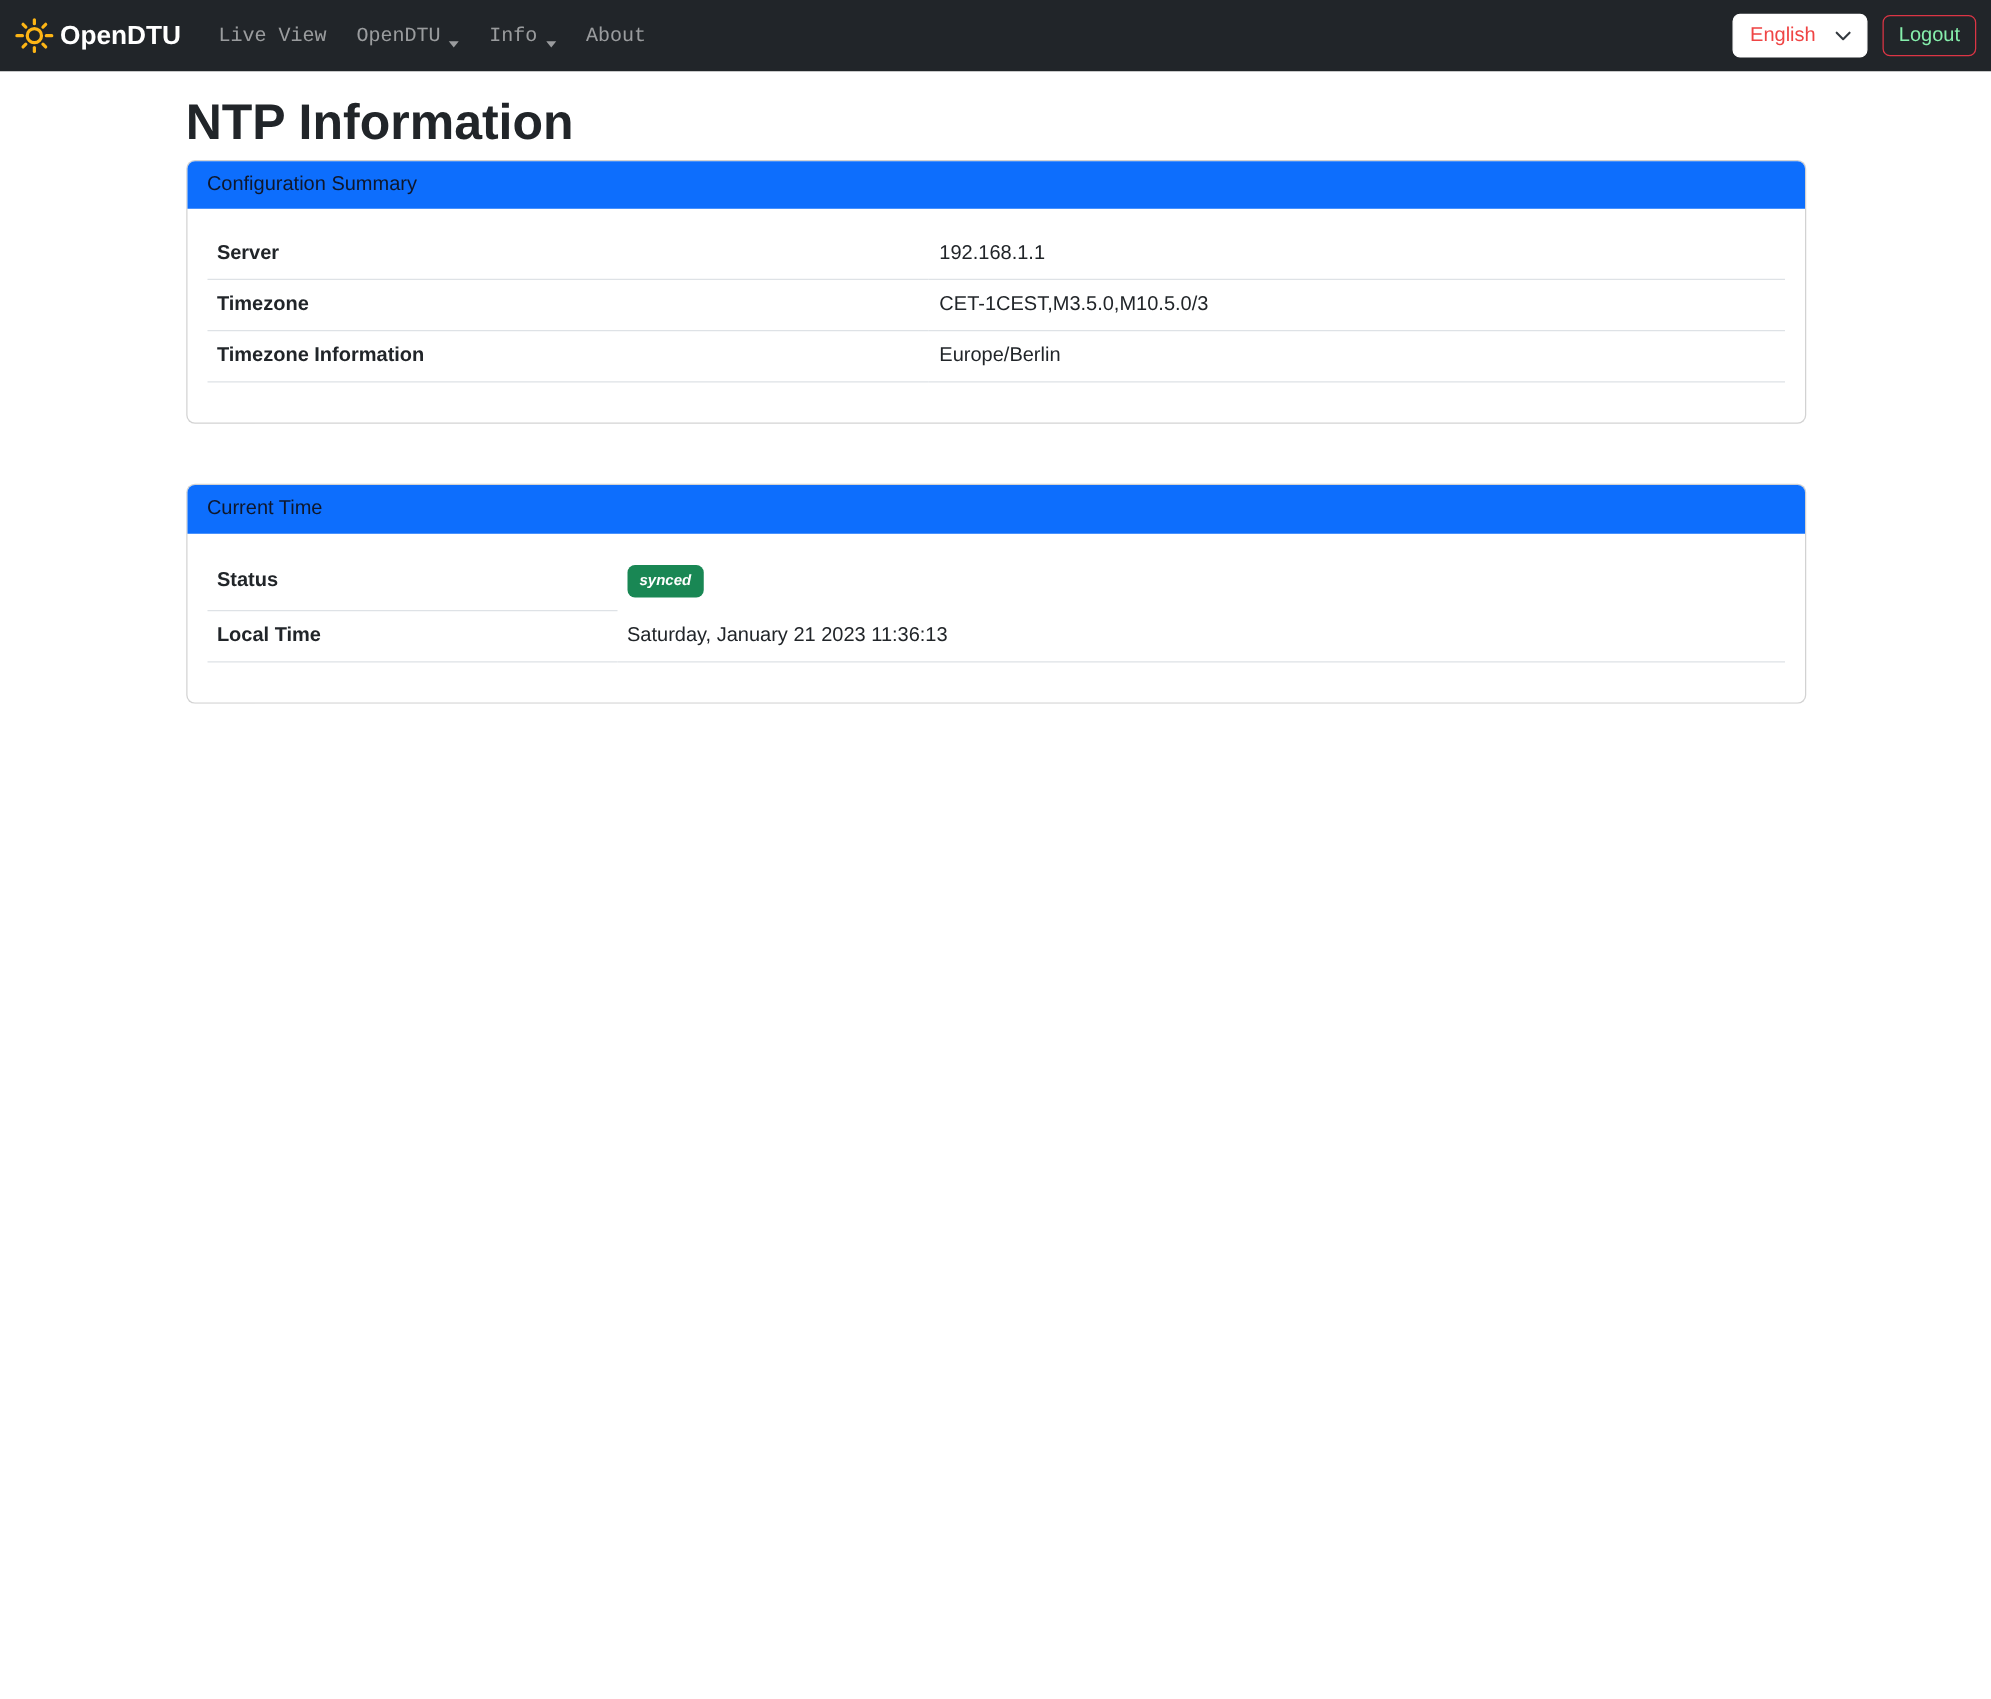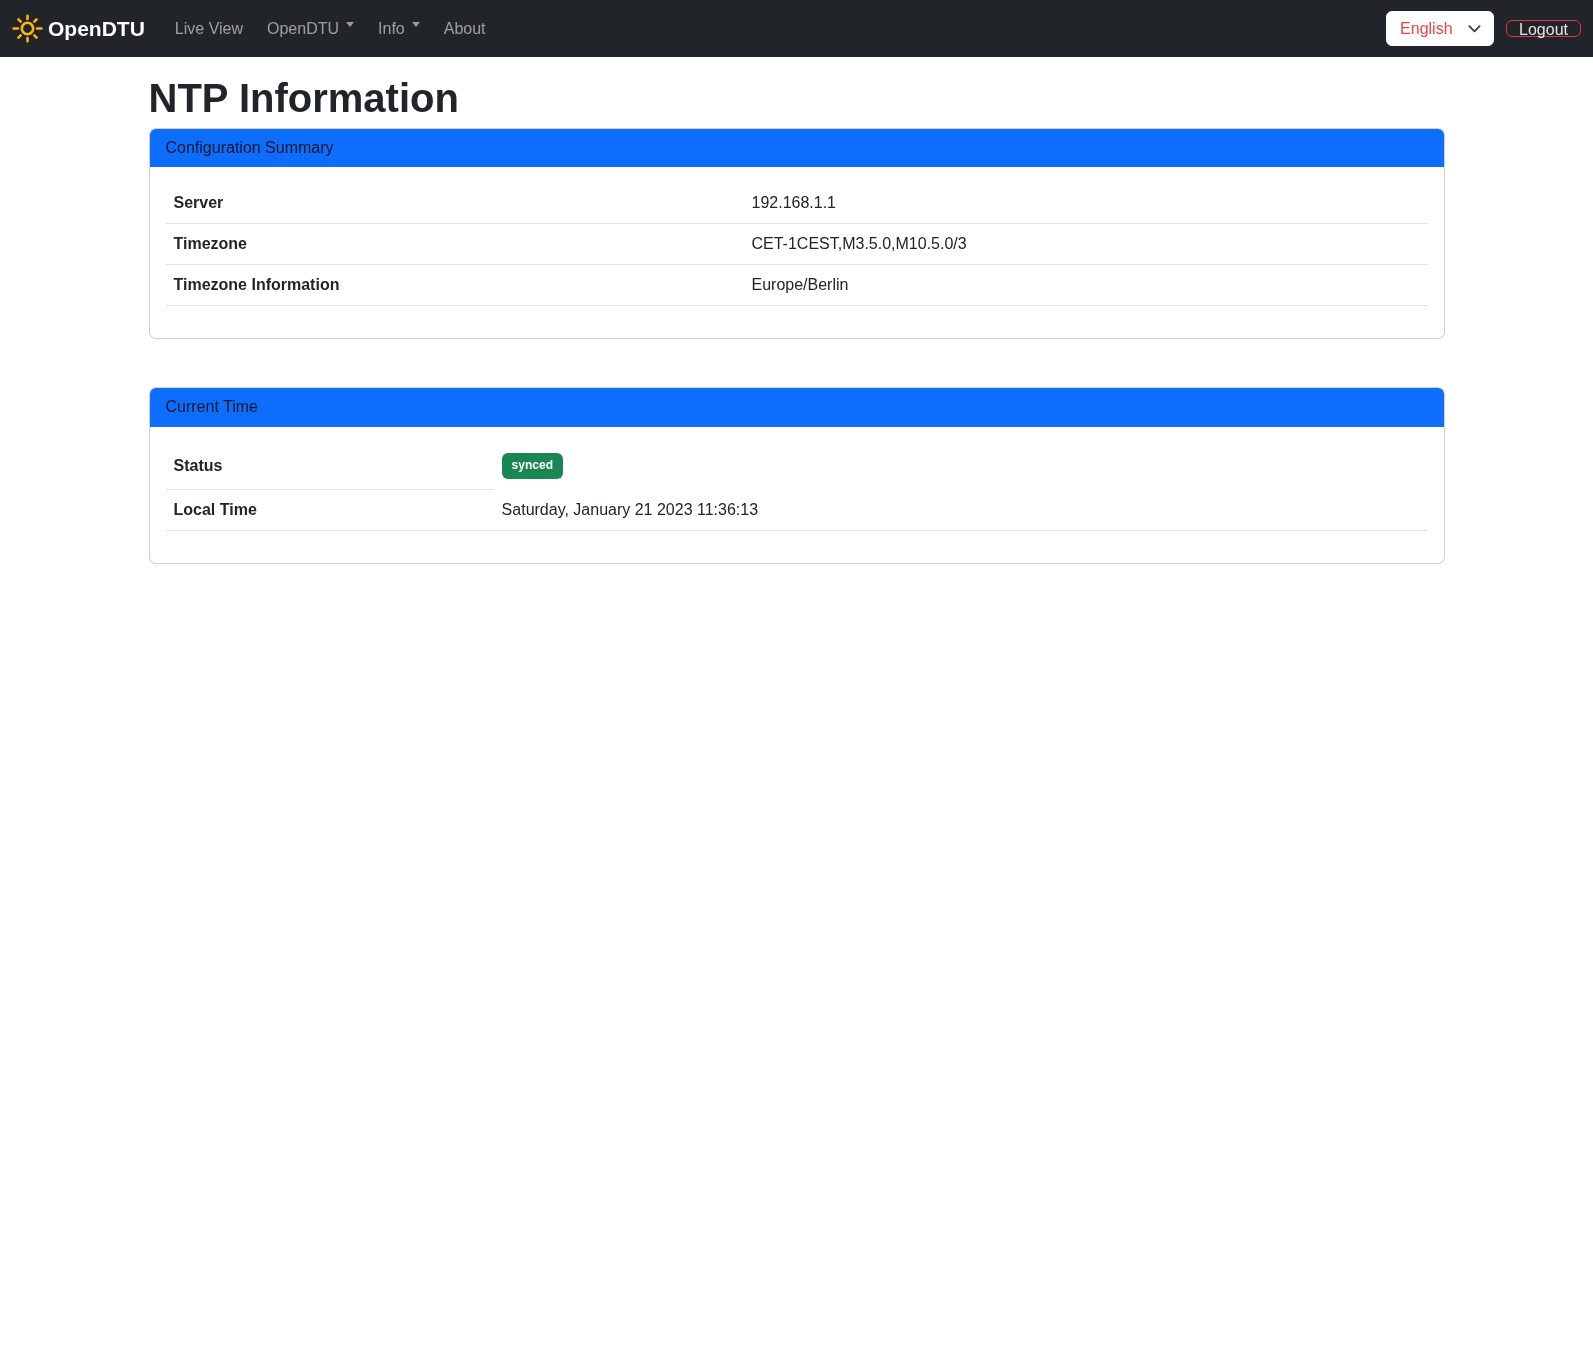--- a/index.html
+++ b/index.html
@@ -29,24 +29,25 @@
     margin-right: 18px;
     cursor: pointer;
     text-decoration: none;
   }
   .nav-link {
     color: rgba(255,255,255,0.55);
     text-decoration: none;
     padding: 8px 8px;
     margin: 0 4px;
     display: flex;
-    align-items: flex-start;
+    align-items: flex-end;
     gap: 7px;
     cursor: pointer;
     white-space: nowrap;
+    font-family: Liberation Mono, monospace;
   }
   .caret {
     width: 0; height: 0;
     border-left: 4.5px solid transparent;
     border-right: 4.5px solid transparent;
     border-top: 5px solid rgba(255,255,255,0.55);
     display: inline-block;
     margin-top: 2px;
   }
   .nav-spacer { flex: 1 1 auto; }
@@ -59,26 +60,26 @@
     display: flex;
     align-items: center;
     justify-content: space-between;
     gap: 12px;
     padding: 0 11px 0 13px;
     color: #ef4444;
     cursor: pointer;
   }
   .logout-btn {
     margin-left: 12px;
-    height: 17px;
+    height: 33px;
     padding: 0 12px;
     background: transparent;
     border: 1px solid #dc3545;
     border-radius: 6px;
-    color: #e5e5e5;
+    color: #86efac;
     font-size: 16px;
     font-family: "Liberation Sans", sans-serif;
     cursor: pointer;
   }
 
   
   .container {
     width: 1296px;
     max-width: calc(100% - 24px);
     margin: 0 auto;
@@ -133,20 +134,21 @@
   }
   .badge {
     display: inline-block;
     background: #198754;
     color: #ffffff;
     font-size: 12px;
     font-weight: 700;
     line-height: 1.15;
     padding: 6px 10px;
     border-radius: 6px;
+    font-style: italic;
   }
 </style>
 </head>
 <body>
 
 <nav class="navbar">
   <a class="brand">
     <span style="display:flex;align-items:center;">
       <svg width="31" height="31" viewBox="0 0 24 24" fill="none" stroke="#fdb515" stroke-width="2" stroke-linecap="round">
         <circle cx="12" cy="12" r="4.4"></circle>

